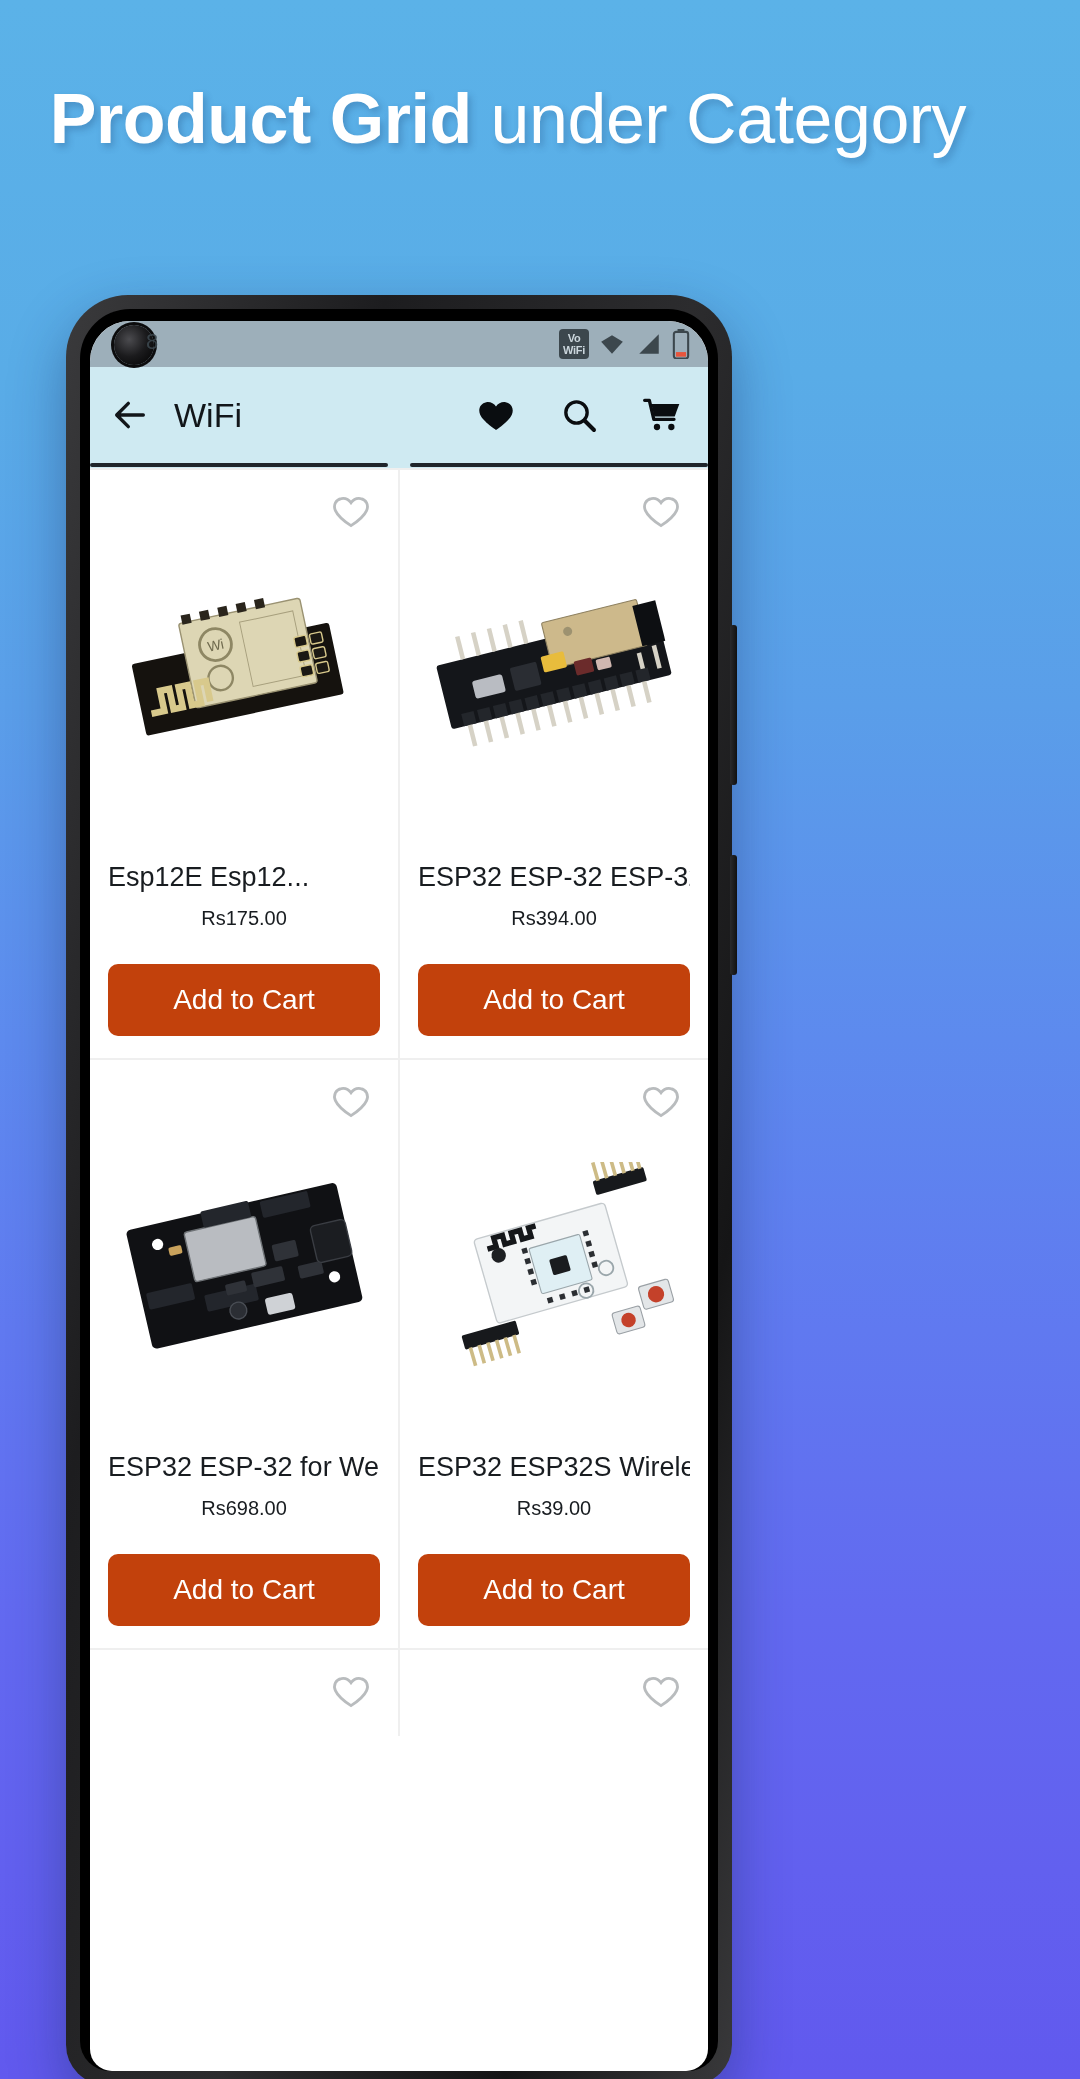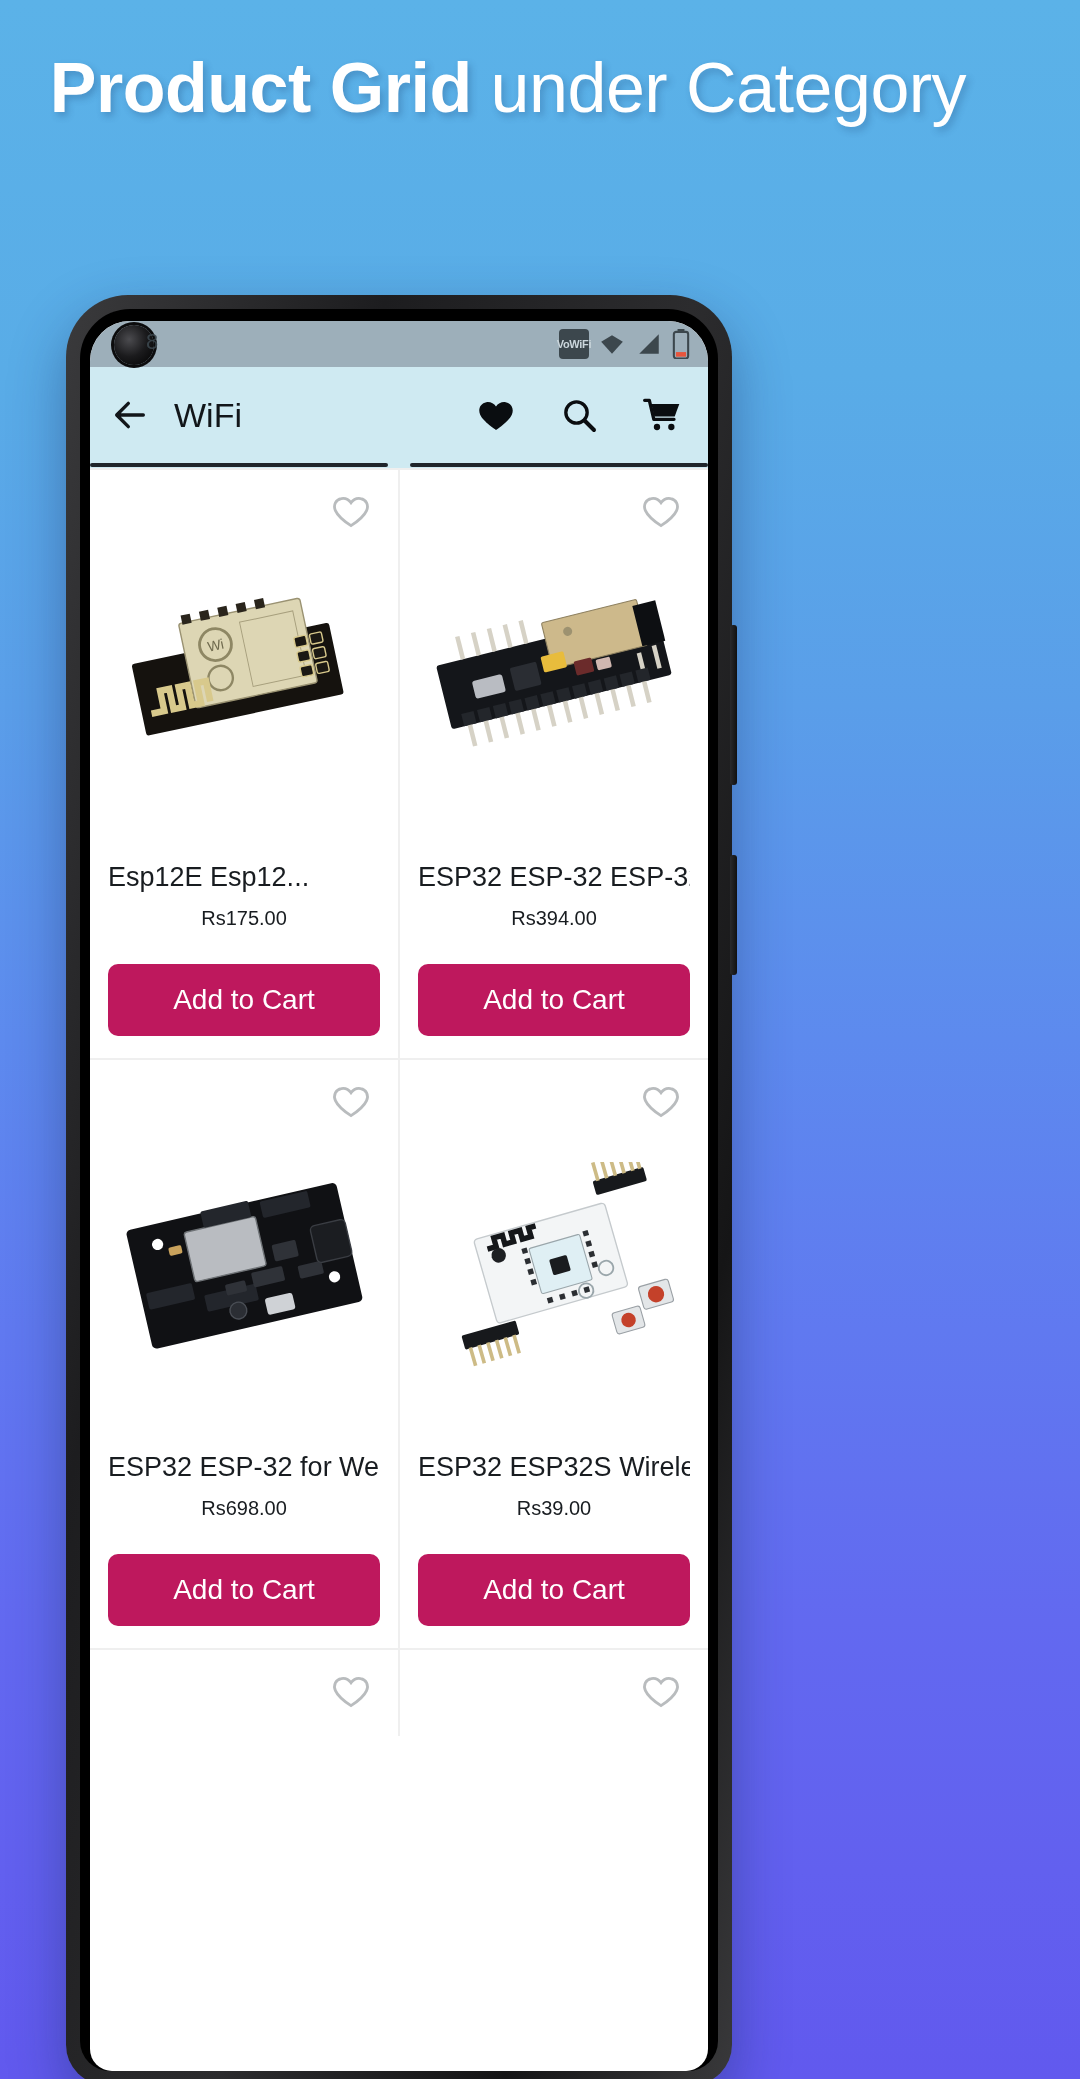--- a/index.html
+++ b/index.html
@@ -19,21 +19,21 @@
        #6079f0 64%,
        #6269f0 78%,
        #6260ef 90%,
        #6159ee 100%);
     overflow: hidden;
   }
 
   
   #headline {
     position: absolute;
-    top: 47px; left: 0; width: 1016px;
+    top: 78px; left: 0; width: 1016px;
     text-align: center;
     color: #ffffff;
     font-size: 70px;
     line-height: 1.18;
     letter-spacing: -0.5px;
     text-shadow: 3px 4px 7px rgba(30,70,120,0.30);
   }
   #headline .b { font-weight: 700; }
   #headline .n { font-weight: 400; }
 
@@ -110,21 +110,21 @@
   }
   .vowifi {
     width: 30px; height: 30px;
     border-radius: 4px;
     background: #3c474d;
     color: #cbd6dc;
     font-size: 11px;
     font-weight: 700;
     line-height: 12px;
     display: flex;
-    flex-direction: row;
+    flex-direction: column;
     align-items: center;
     justify-content: center;
     letter-spacing: -.3px;
   }
 
   
   #appbar {
     height: 96px;
     background: #cfeaf2;
     display: flex;
@@ -202,21 +202,21 @@
     margin-top: 14px;
     text-align: center;
     font-size: 20px;
     color: #181c20;
   }
   .cartbtn {
     margin-top: 34px;
     height: 72px;
     border: none;
     border-radius: 10px;
-    background: #be185d;
+    background: #c2410c;
     color: #ffffff;
     font-size: 28px;
     font-family: "Liberation Sans", sans-serif;
     cursor: pointer;
   }
   
   .card.partial { padding-bottom: 0; height: 86px; overflow: hidden; }
 </style>
 </head>
 <body>

